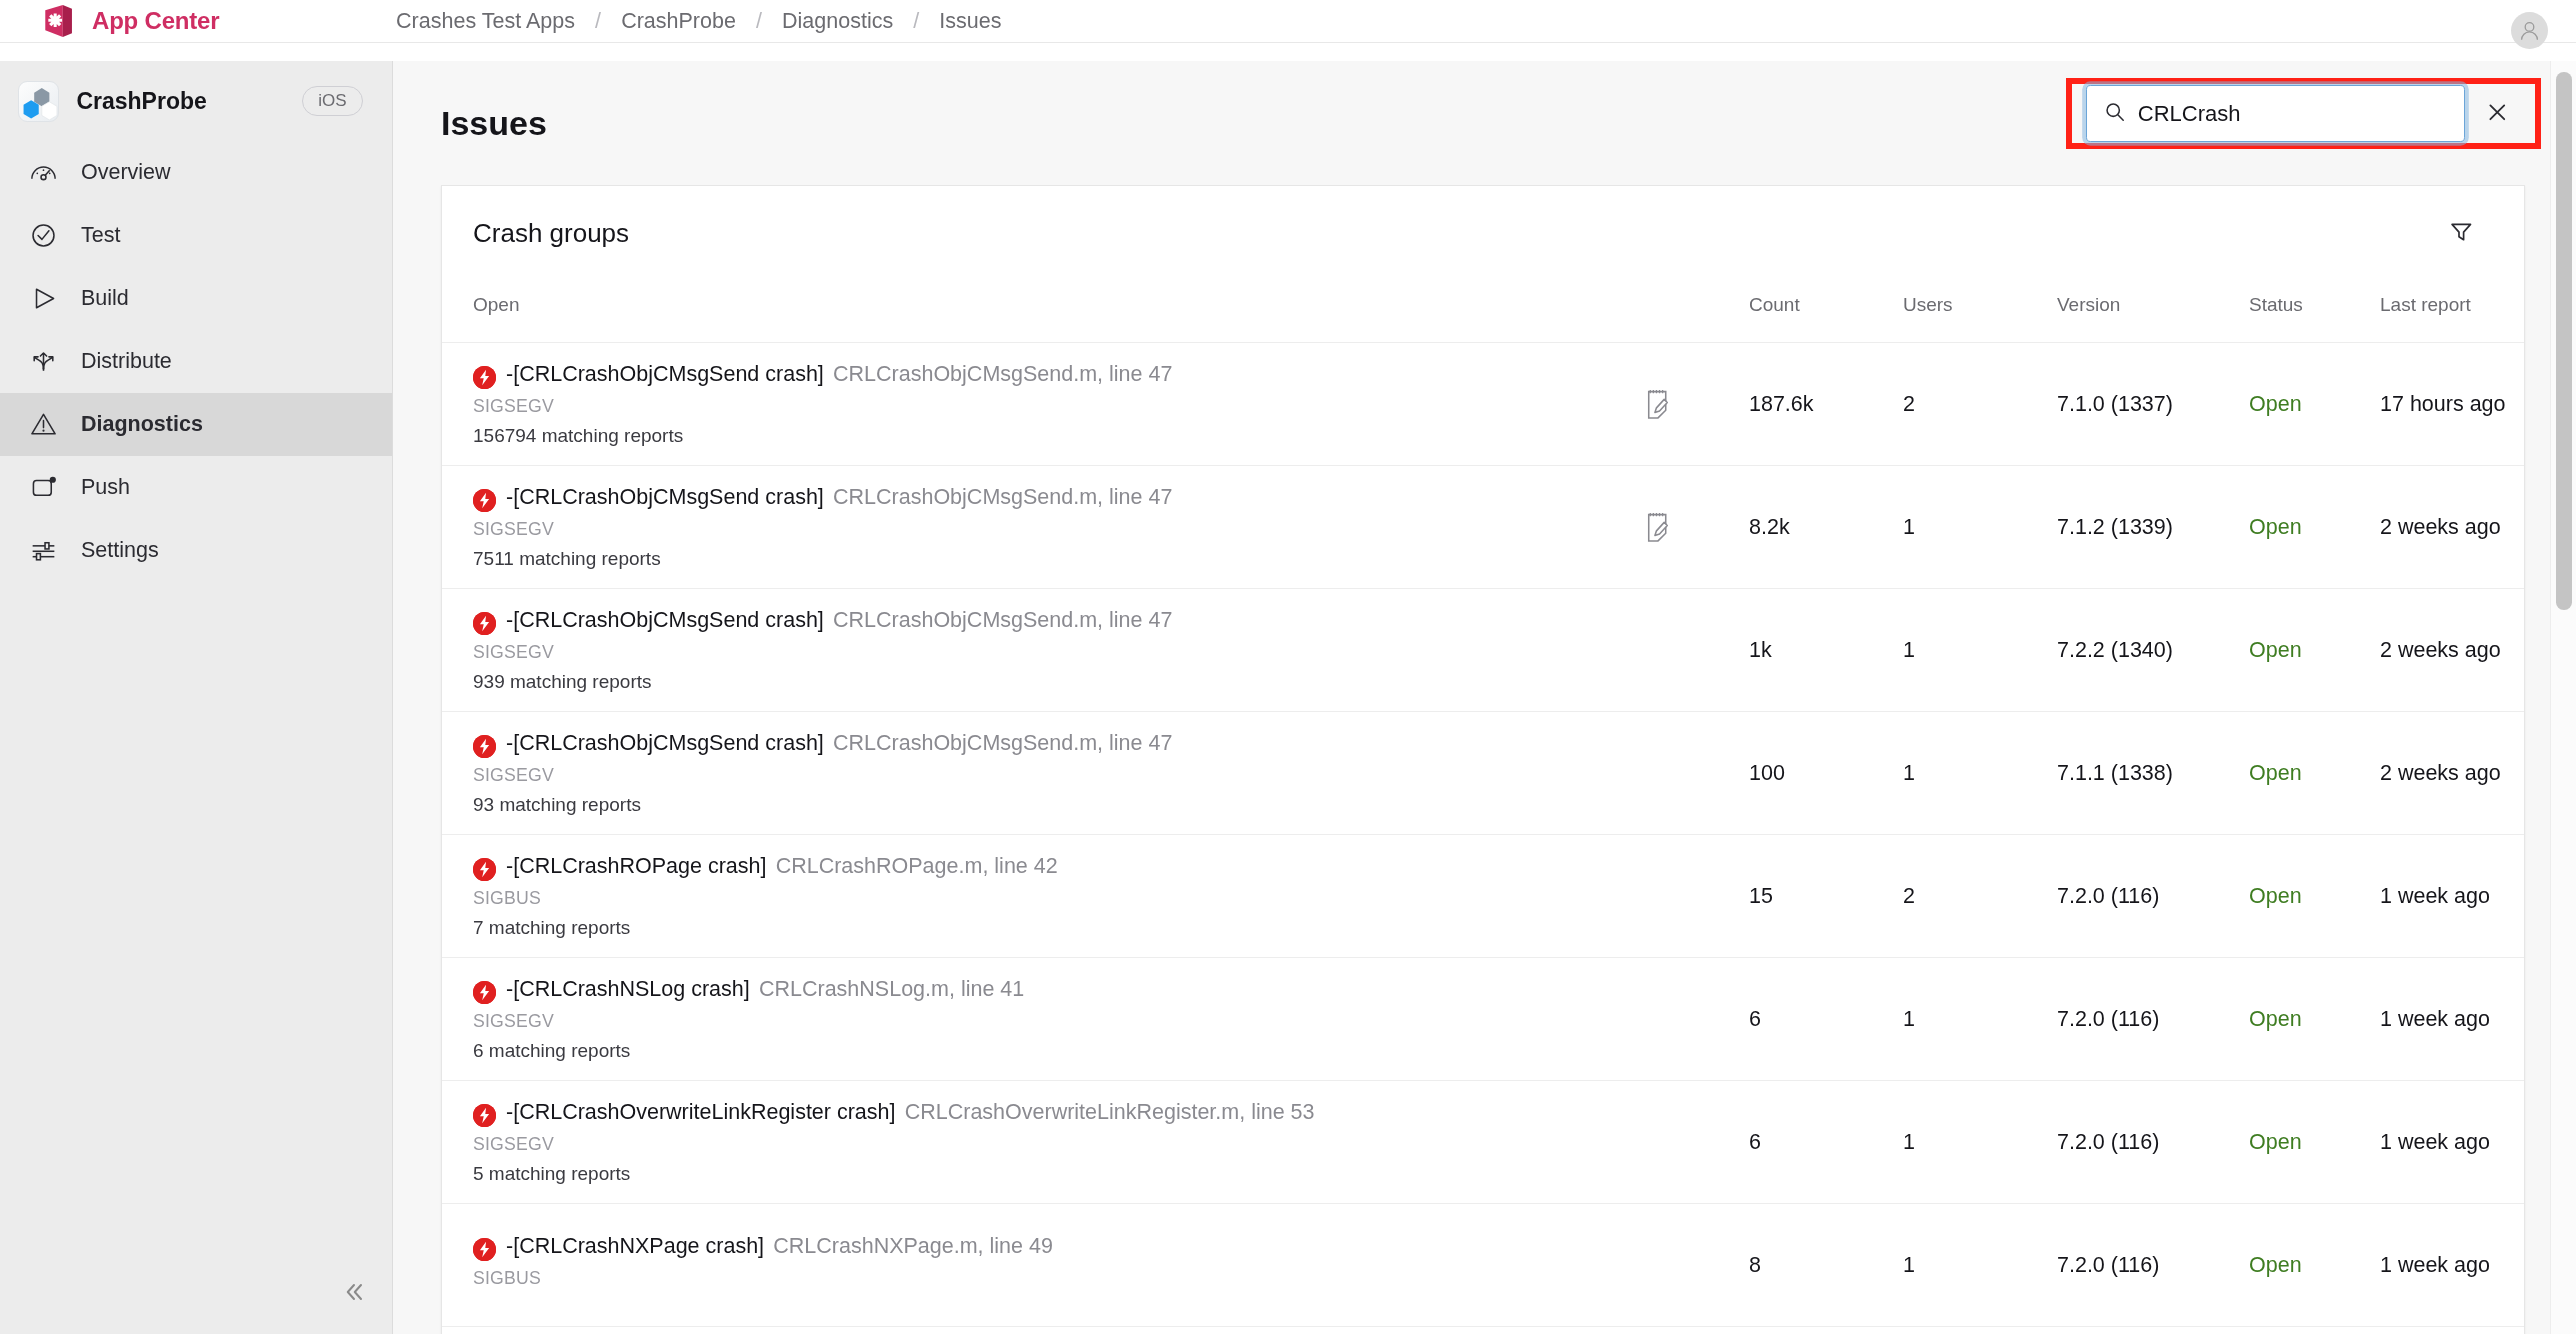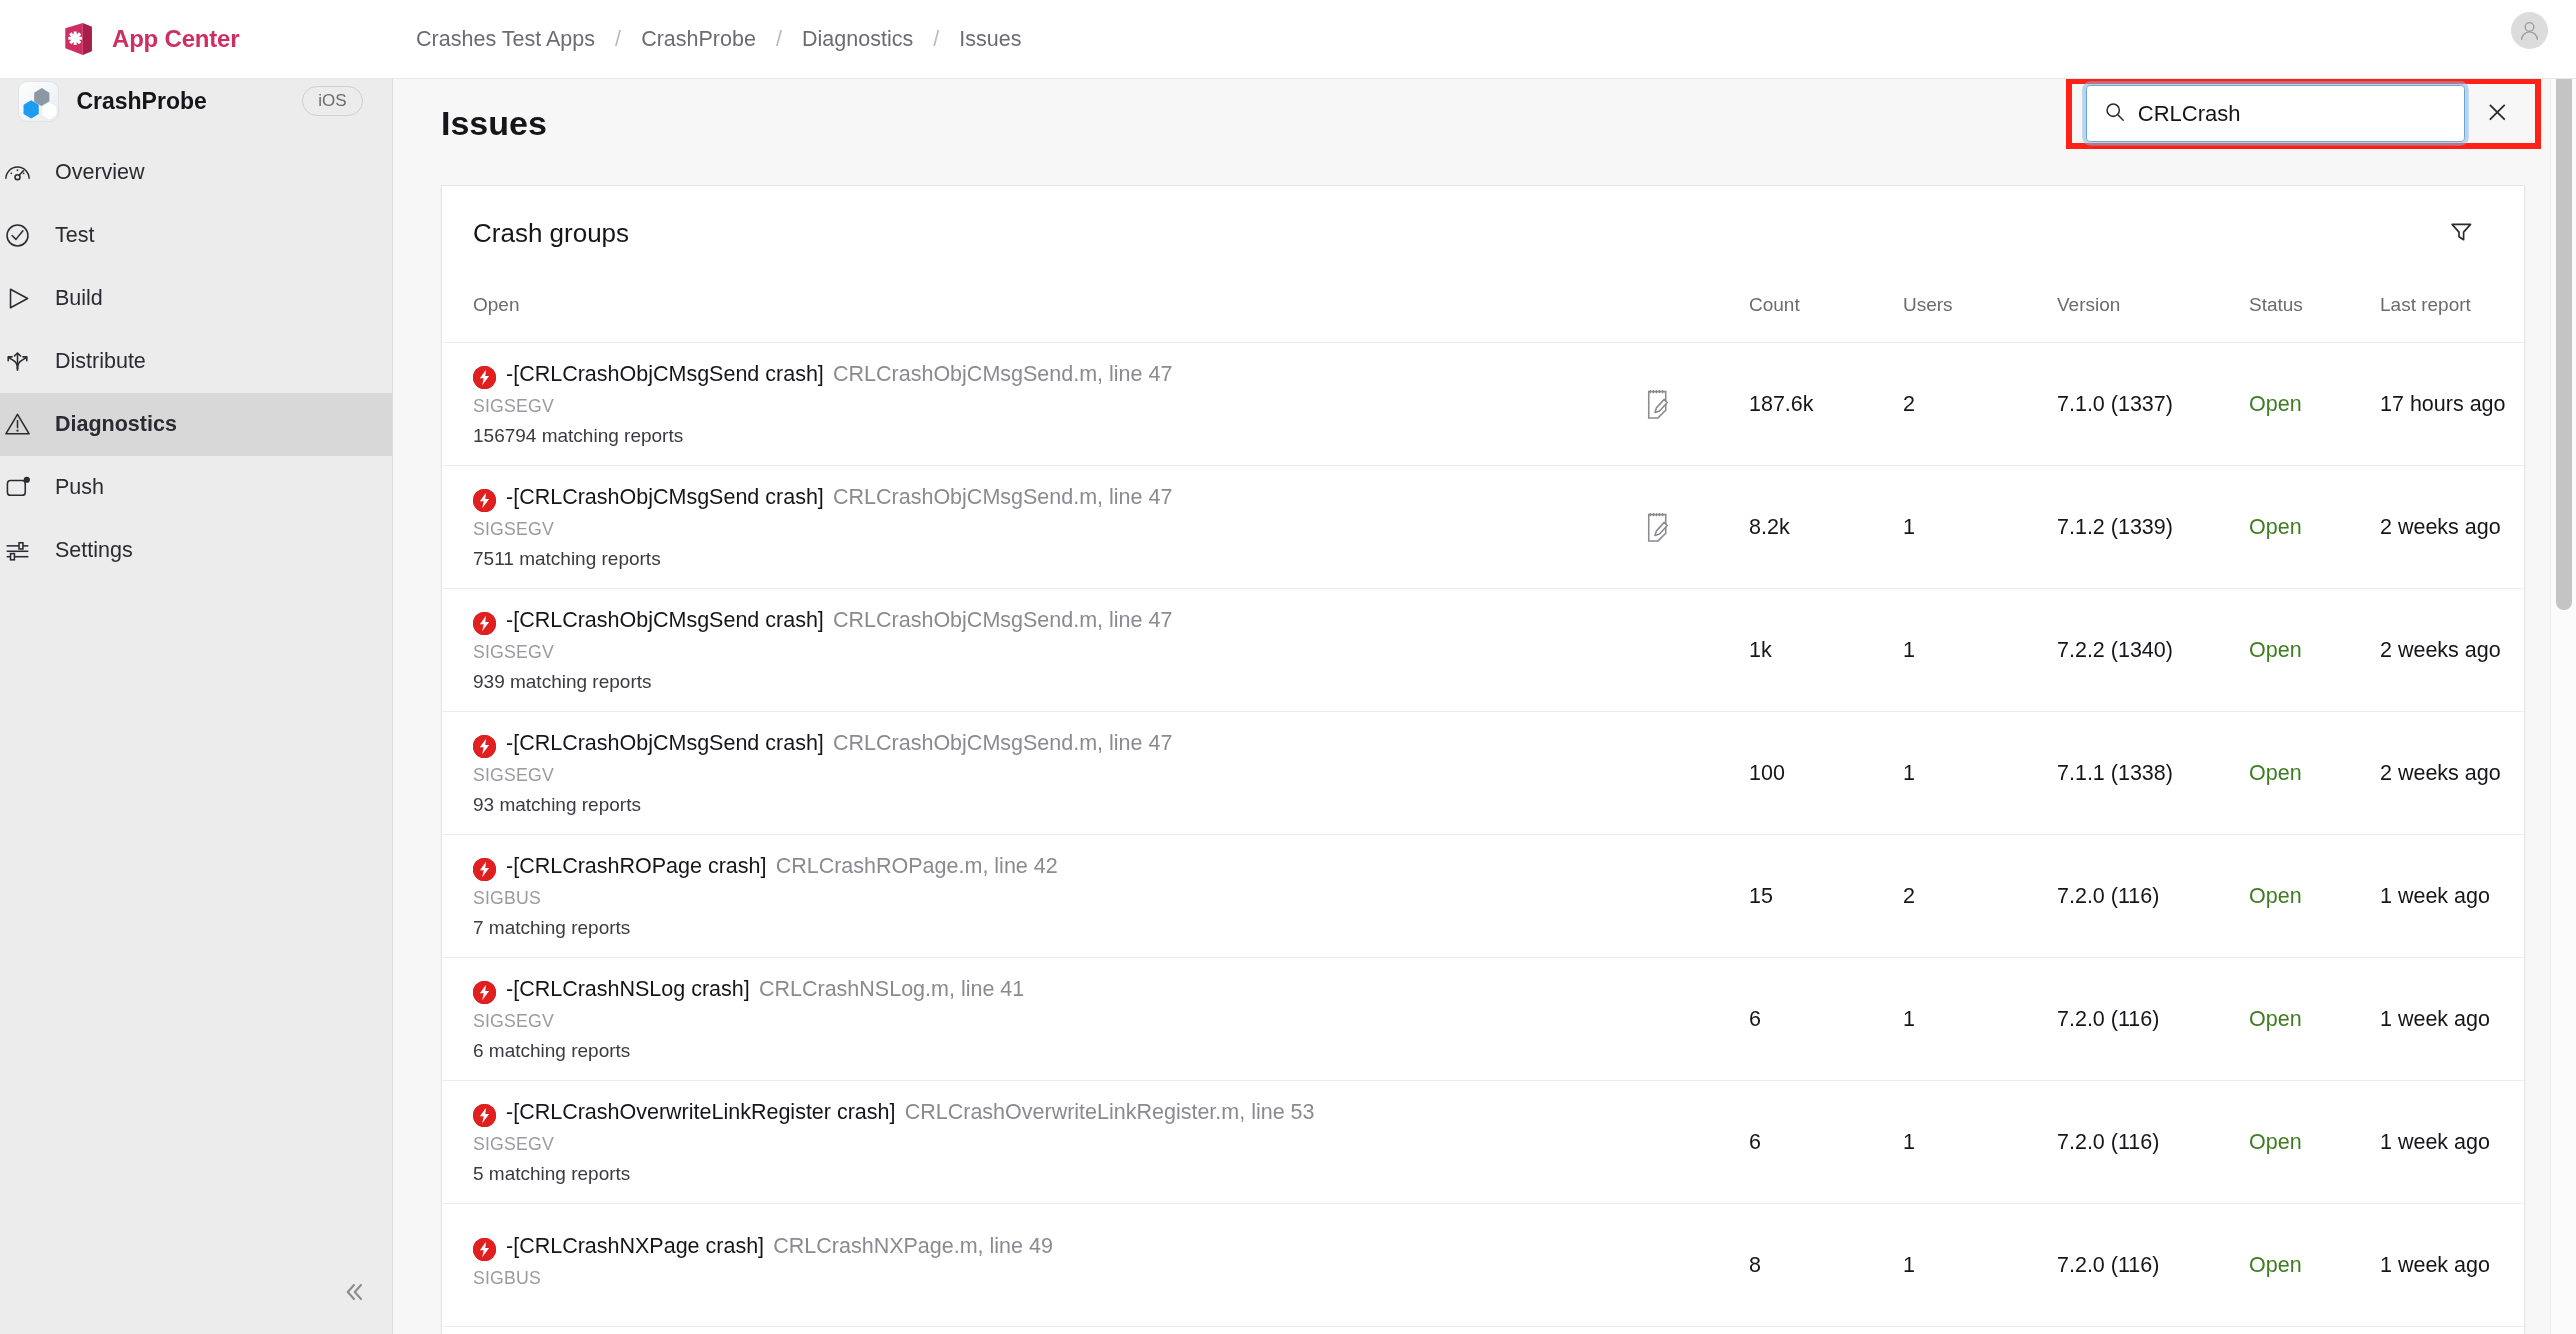--- a/index.html
+++ b/index.html
@@ -6,26 +6,25 @@
   html, body {
     width: 2576px; height: 1334px;
     font-family: "Liberation Sans", sans-serif;
     background: #ffffff;
     overflow: hidden;
   }
 
   
   .topbar {
     position: absolute; top: 0; left: 0;
-    width: 2576px; height: 79px;
+    width: 2576px; height: 43px;
     background: #ffffff;
     border-bottom: 1.5px solid #e8e8e8;
     display: flex; align-items: center;
     z-index: 20;
-    padding-left: 20px;
   }
   .brand {
     width: 393px; height: 61px;
     display: flex; align-items: center; gap: 17px;
     padding-left: 43px;
   }
   .brand-logo { width: 32px; height: 34px; flex: 0 0 auto; }
   .brand-name {
     font-size: 24px; font-weight: bold; color: #cf2e63;
     letter-spacing: -0.2px;
@@ -66,21 +65,21 @@
     font-size: 23px; font-weight: bold; color: #15151a;
     flex: 1 1 auto; white-space: nowrap;
   }
   .os-badge {
     font-size: 17px; color: #6b6b70;
     border: 1.2px solid #cfcfd4; border-radius: 15.4px;
     padding: 3.8px 15.4px; flex: 0 0 auto;
   }
   .nav-item {
     height: 63px; display: flex; align-items: center;
-    gap: 20px; 
+    gap: 20px; padding-left: 26px;
     font-size: 21.5px; color: #2b2b31;
     cursor: pointer;
   }
   .nav-item.active { background: #d8d8d8; font-weight: bold; }
   .nav-ico { width: 35px; height: 35px; flex: 0 0 auto;
              display: flex; align-items: center; justify-content: center; }
   .collapse-btn {
     position: absolute; bottom: 17px; left: 330px;
     width: 48px; height: 48px;
     display: flex; align-items: center; justify-content: center;

